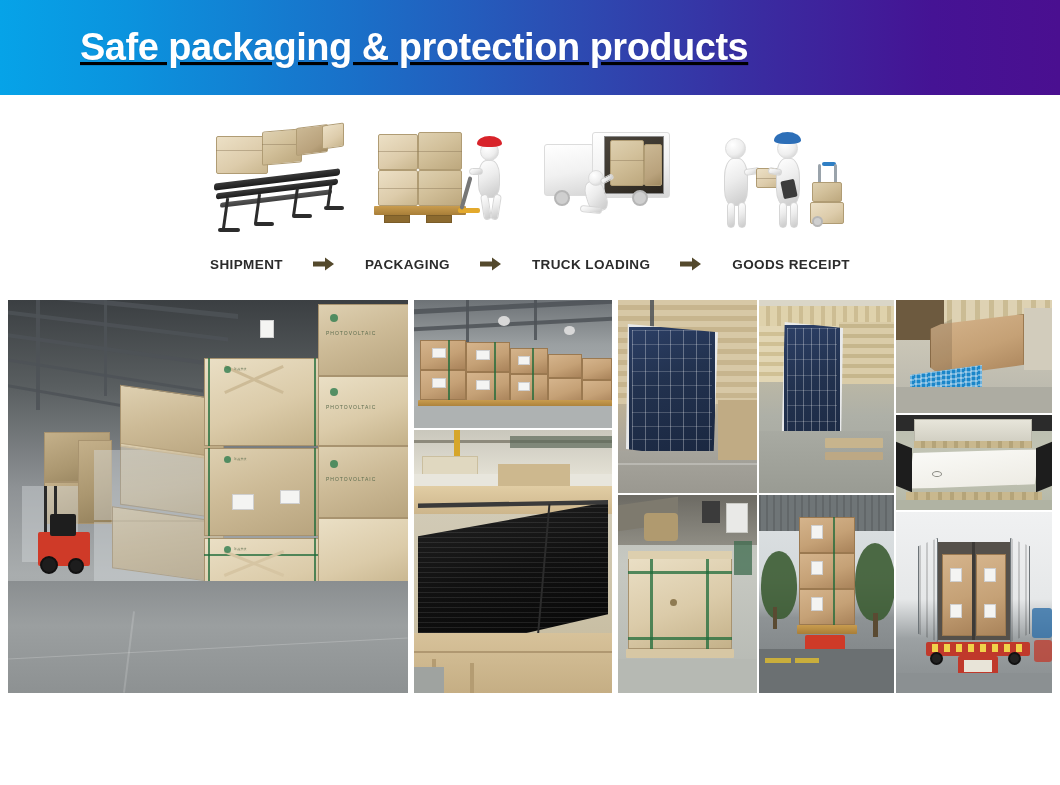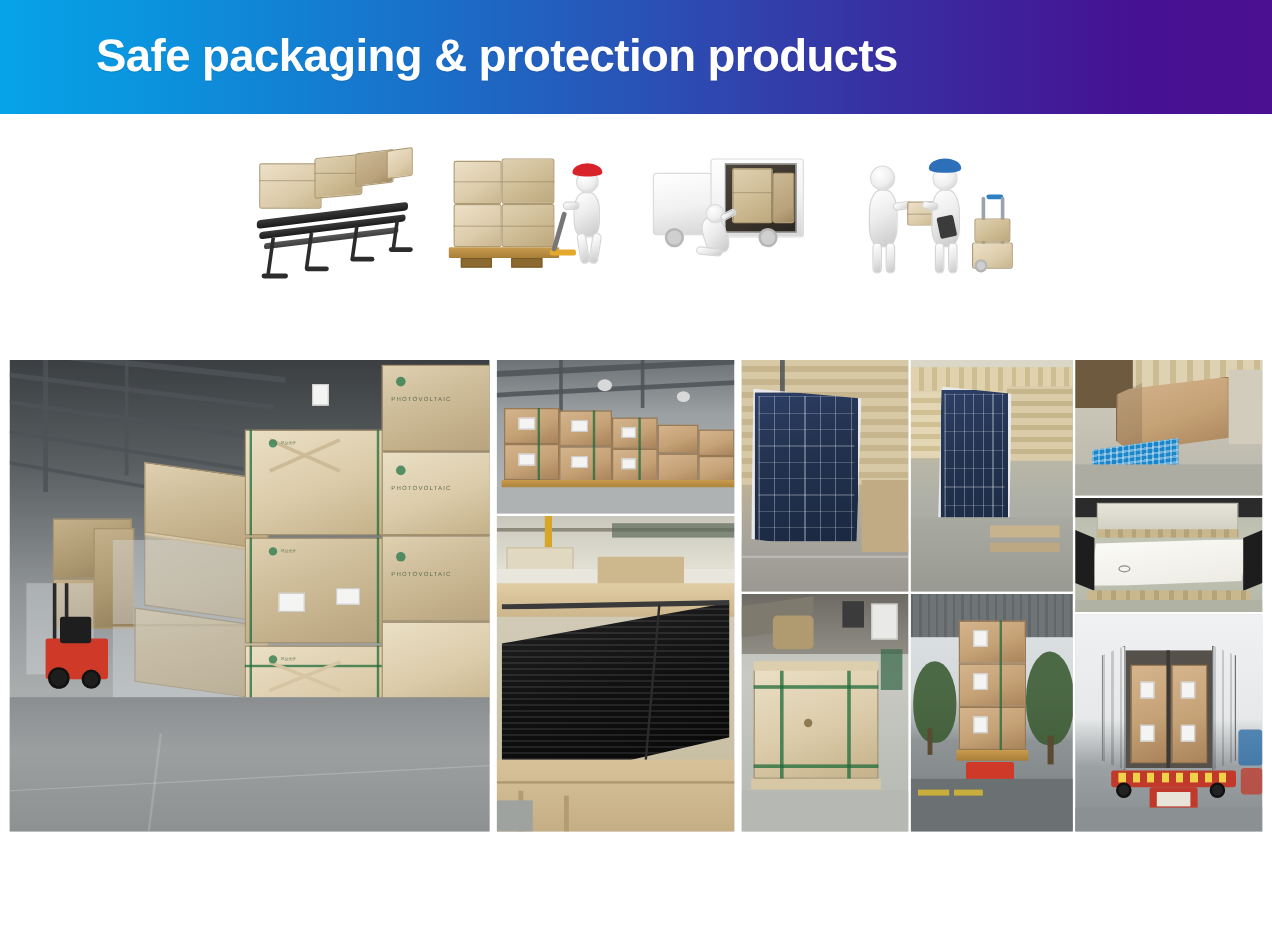--- a/index.html
+++ b/index.html
@@ -15,21 +15,21 @@
   .header {
     position:absolute; left:0; top:0; width:1060px; height:95px;
     background:linear-gradient(90deg,
       #06a3e8 0%,
       #0b93de 12%,
       #1a6fc8 34%,
       #2b4fb4 52%,
       #3a2ba0 72%,
       #451394 88%,
       #4a0f90 100%);
-    display:flex; align-items:center;
+    display:flex; align-items:center;text-decoration:underline;
   }
   .header-title {
     color:#ffffff;
     font-size:38px;
     font-weight:bold;
     letter-spacing:-0.5px;
     margin-left:80px;
     font-family:"Liberation Sans", sans-serif;
     text-shadow:0 1px 1px rgba(0,0,0,.12);
     white-space:nowrap;
@@ -264,20 +264,41 @@
 
         <div class="trolley-handle" style="left:112px;top:44px;width:14px;height:4px;"></div>
         <div class="trolley-frame" style="left:108px;top:46px;width:3px;height:50px;"></div>
         <div class="trolley-frame" style="left:124px;top:46px;width:3px;height:50px;"></div>
         <div class="box" style="left:102px;top:64px;width:30px;height:20px;"></div>
         <div class="box lite" style="left:100px;top:84px;width:34px;height:22px;"></div>
         <div class="wheel" style="left:102px;top:98px;width:11px;height:11px;"></div>
       </div>
     </div>
 
+    <div class="info-labels">
+      <div class="stage-label">SHIPMENT</div>
+
+      <svg class="arrow-ico" viewBox="0 0 22 16">
+        <path d="M0 5.5h12V1.5l9 6.5-9 6.5v-4H0z" fill="#54492c"></path>
+      </svg>
+
+      <div class="stage-label">PACKAGING</div>
+
+      <svg class="arrow-ico" viewBox="0 0 22 16">
+        <path d="M0 5.5h12V1.5l9 6.5-9 6.5v-4H0z" fill="#54492c"></path>
+      </svg>
+
+      <div class="stage-label">TRUCK LOADING</div>
+
+      <svg class="arrow-ico" viewBox="0 0 22 16">
+        <path d="M0 5.5h12V1.5l9 6.5-9 6.5v-4H0z" fill="#54492c"></path>
+      </svg>
+
+      <div class="stage-label">GOODS RECEIPT</div>
+    </div>
   </div>
 
   <div class="photo" style="left:8px;top:300px;width:400px;height:393px;">
     <div class="ph-inner" style="background:linear-gradient(180deg,#3b3f42 0%,#595e60 22%,#8e9295 48%,#a9adae 70%,#94989a 100%);">
 
       <div class="beam" style="left:0;top:2px;width:230px;height:5px;transform:skewY(6deg);"></div>
       <div class="beam" style="left:0;top:24px;width:220px;height:4px;transform:skewY(7deg);"></div>
       <div class="beam" style="left:0;top:48px;width:210px;height:4px;transform:skewY(8deg);"></div>
       <div class="beam" style="left:0;top:74px;width:195px;height:3px;transform:skewY(9deg);"></div>
       <div class="beam" style="left:0;top:100px;width:180px;height:3px;transform:skewY(10deg);"></div>

